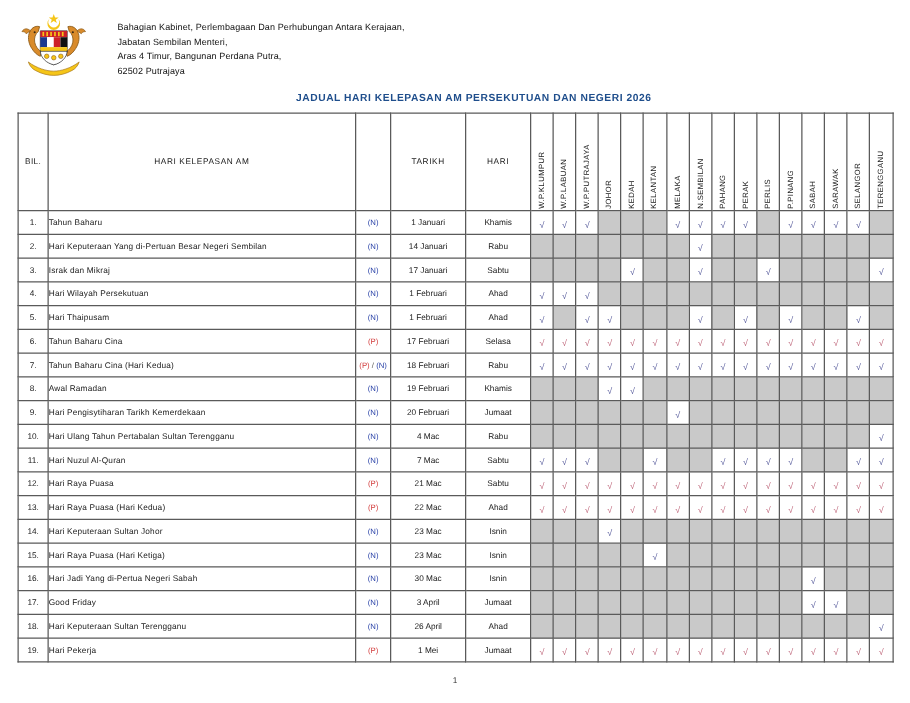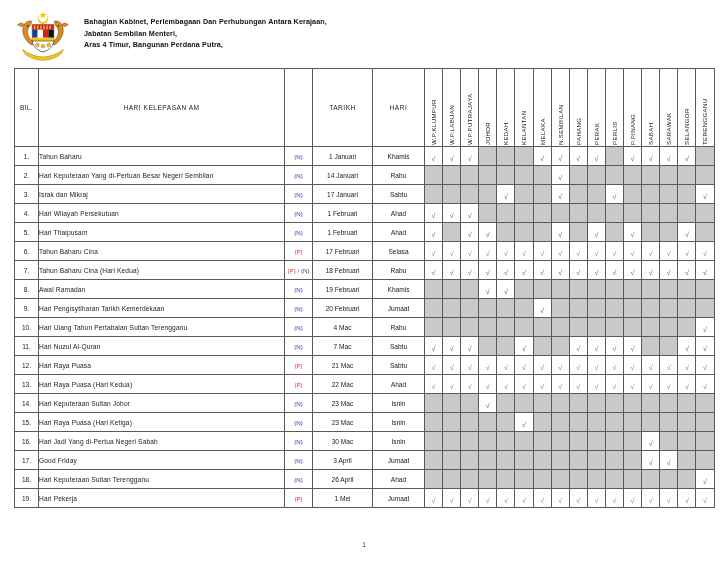--- a/index.html
+++ b/index.html
@@ -7,21 +7,21 @@
     width: 728px; height: 562px;
     background: #ffffff;
     font-family: "Liberation Sans", sans-serif;
     color: #1a1a1a;
     overflow: hidden;
     position: relative;
   }
   .page { padding: 10px 14px 0 14px; position: relative; height: 100%; }
 
   
-  .letterhead { display: flex; align-items: flex-start; gap: 12px; height: 58px; font-weight: bold; }
+  .letterhead { display: flex; align-items: flex-start; gap: 22px; height: 58px; }
   .crest { width: 58px; height: 52px; flex: 0 0 58px; position: relative; }
   .addr { font-size: 7.2px; line-height: 1.62; color: #111; padding-top: 6px; letter-spacing: .1px; }
   .addr div { white-space: nowrap; }
 
   
   .doc-title {
     text-align: center;
     font-size: 8.2px;
     font-weight: bold;
     color: #1f4e8c;
@@ -133,23 +133,25 @@
         <circle cx="50" cy="64" r="3.2" fill="#f5c518" stroke="#8a5a18" stroke-width=".8"></circle>
         <circle cx="60" cy="62" r="3.2" fill="#f5c518" stroke="#8a5a18" stroke-width=".8"></circle>
 
         <path d="M14 70 c12 9 26 13 36 13 c10 0 24 -4 36 -13 c-2 6 -6 10 -10 12 c-9 5 -18 7 -26 7 c-8 0 -17 -2 -26 -7 c-4 -2 -8 -6 -10 -12 z" fill="#f5c518" stroke="#a8791f" stroke-width="1"></path>
       </svg>
     </div>
     <div class="addr">
       <div>Bahagian Kabinet, Perlembagaan Dan Perhubungan Antara  Kerajaan,</div>
       <div>Jabatan Sembilan Menteri,</div>
       <div>Aras 4 Timur, Bangunan Perdana Putra,</div>
+      <div>62502 Putrajaya</div>
     </div>
   </div>
 
+  <div class="doc-title">JADUAL HARI KELEPASAN AM PERSEKUTUAN DAN NEGERI 2026</div>
 
   <table class="sched">
     <thead>
       <tr>
         <th class="h-bil">BIL.</th>
         <th class="h-name">HARI KELEPASAN AM</th>
         <th class="h-tag"></th>
         <th class="h-date">TARIKH</th>
         <th class="h-day">HARI</th>
 

